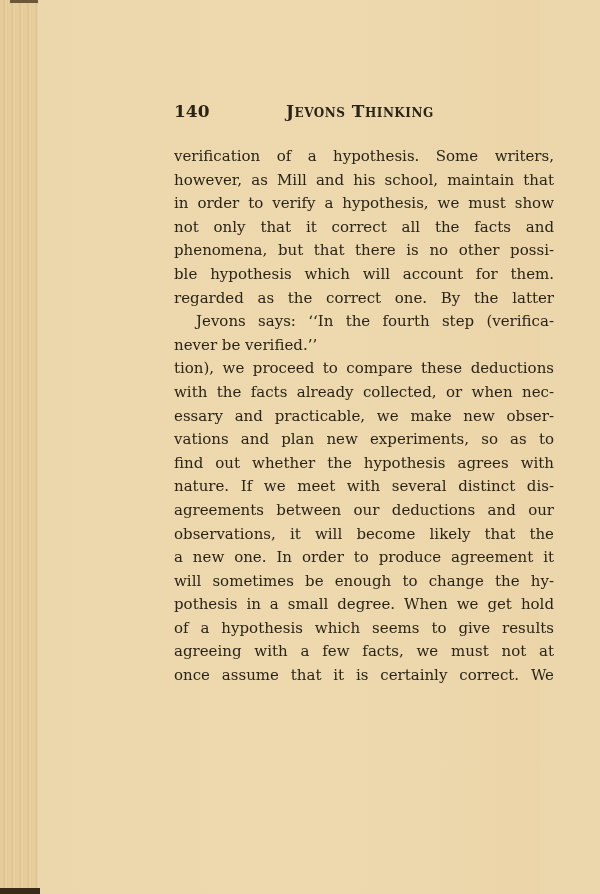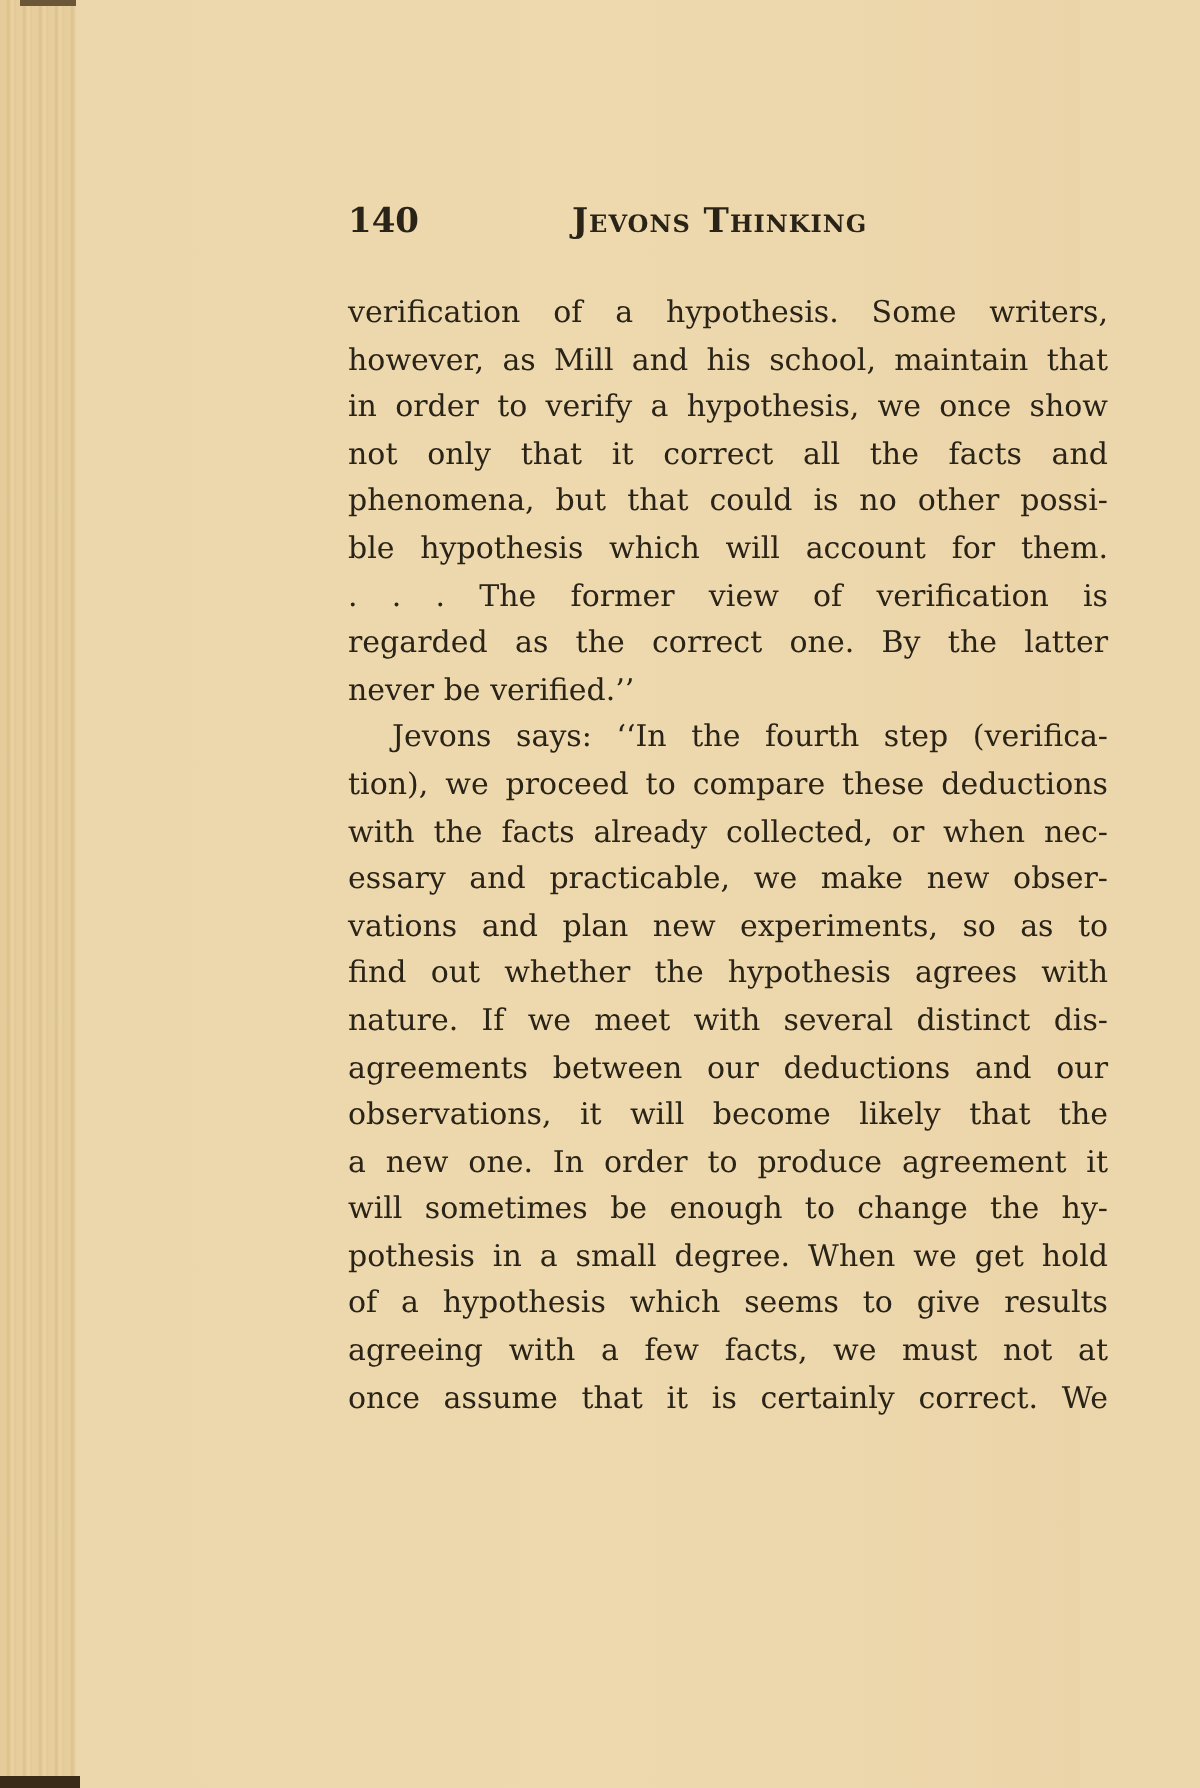--- a/index.html
+++ b/index.html
@@ -58,28 +58,27 @@
   <div class="edge-shadow"></div>
 
   <div class="header">
     <span class="page-number">140</span>
     <span class="running-head">Jevons Thinking</span>
   </div>
 
   <div class="body-text">
     <div class="line">verification of a hypothesis.  Some writers,</div>
     <div class="line">however, as Mill and his school, maintain that</div>
-    <div class="line">in order to verify a hypothesis, we once show</div>
+    <div class="line">in order to verify a hypothesis, we must show</div>
     <div class="line">not only that it correct all the facts and</div>
-    <div class="line">phenomena, but that could is no other possi-</div>
+    <div class="line">phenomena, but that there is no other possi-</div>
     <div class="line">ble hypothesis which will account for them.</div>
-    <div class="line">. . .  The former view of verification is</div>
     <div class="line">regarded as the correct one.  By the latter</div>
+    <div class="line indent">Jevons says: ‘‘In the fourth step (verifica-</div>
     <div class="line last">never be verified.’’</div>
-    <div class="line indent">Jevons says: ‘‘In the fourth step (verifica-</div>
     <div class="line">tion), we proceed to compare these deductions</div>
     <div class="line">with the facts already collected, or when nec-</div>
     <div class="line">essary and practicable, we make new obser-</div>
     <div class="line">vations and plan new experiments, so as to</div>
     <div class="line">find out whether the hypothesis agrees with</div>
     <div class="line">nature.  If we meet with several distinct dis-</div>
     <div class="line">agreements between our deductions and our</div>
     <div class="line">observations, it will become likely that the</div>
     <div class="line">a new one.  In order to produce agreement it</div>
     <div class="line">will sometimes be enough to change the hy-</div>

